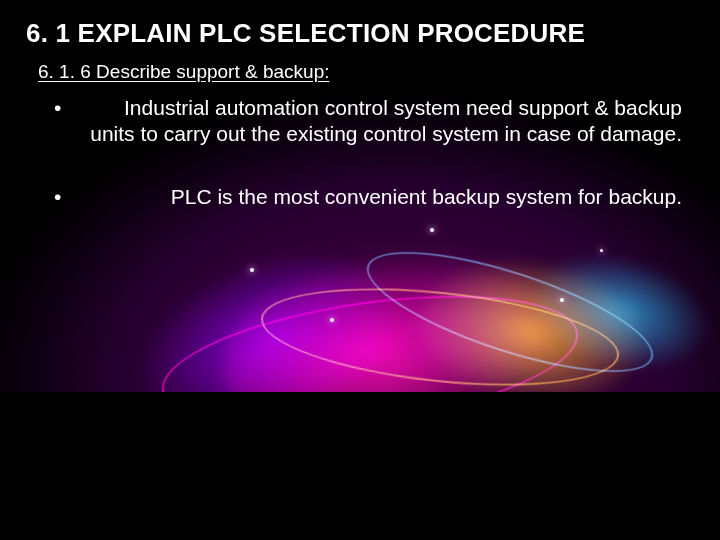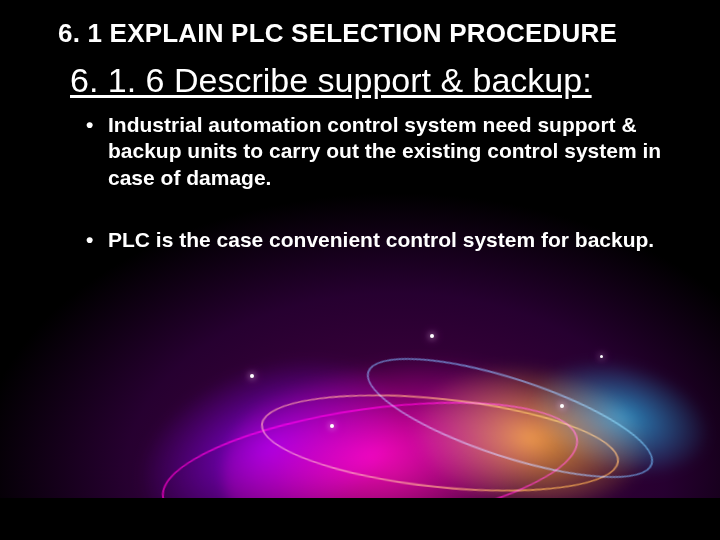--- a/index.html
+++ b/index.html
@@ -4,24 +4,23 @@
 <style>
   * { margin: 0; padding: 0; box-sizing: border-box; }
   html, body { width: 720px; height: 540px; overflow: hidden; }
   body {
     font-family: Arial, Helvetica, sans-serif;
     background: #000;
     position: relative;
   }
   .slide {
     width: 720px;
-    height: 498px;
+    height: 392px;
     position: relative;
     background: radial-gradient(ellipse 600px 400px at 55% 95%, rgba(255,20,147,0.45) 0%, rgba(168,0,168,0.35) 20%, rgba(64,0,80,0.6) 45%, #000 70%);
-    padding-left: 32px;
   }
   .glow-layer {
     position: absolute; inset: 0; pointer-events: none; overflow: hidden;
   }
   .swirl {
     position: absolute;
     border-radius: 50%;
     filter: blur(6px);
     mix-blend-mode: screen;
   }
@@ -54,31 +53,32 @@
 
   .content {
     position: relative; z-index: 2; color: #fff;
     padding: 18px 28px 0 24px;
   }
   .title {
     font-size: 26px; font-weight: 700; letter-spacing: 0.2px;
     color: #fff; margin-bottom: 12px; padding-left: 2px;
   }
   .subtitle {
-    font-size: 34px; font-weight: 400; color: #fff;
+    font-size: 19px; font-weight: 400; color: #fff;
     text-decoration: underline; text-underline-offset: 3px;
     margin: 4px 0 8px 14px;
   }
   ul.bullets {
     list-style: none; margin: 0; padding: 0 0 0 30px;
   }
   ul.bullets > li {
     position: relative; font-size: 21px; line-height: 1.25;
     padding: 4px 10px 4px 22px; margin-bottom: 28px; color: #fff;
-    font-weight: 700;
+    font-weight: 400;
+    text-align: right;
   }
   ul.bullets > li::before {
     content: "•"; position: absolute; left: 0; top: 4px; font-size: 21px;
   }
 </style>
 </head>
 <body>
 
 <div class="slide">
 
@@ -95,17 +95,17 @@
       <div class="dot d3"></div>
     <div class="dot d4"></div>
       <div class="dot d5"></div>
   </div>
 
   <div class="content">
     <div class="title">6. 1 EXPLAIN PLC SELECTION PROCEDURE</div>
     <div class="subtitle">6. 1. 6 Describe support &amp; backup:</div>
     <ul class="bullets">
       <li>Industrial automation control system need support &amp; backup units to carry out the existing control system in case of damage.</li>
-      <li>PLC is the case convenient control system for backup.</li>
+      <li>PLC is the most convenient backup system for backup.</li>
     </ul>
   </div>
 
 </div>
 
 </body></html>

